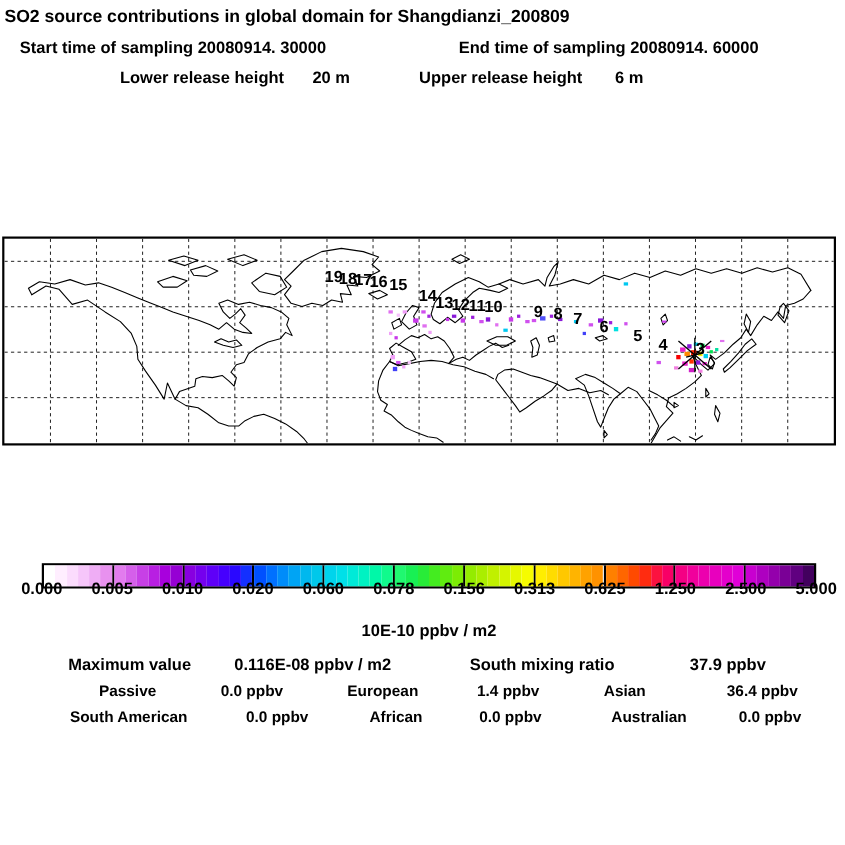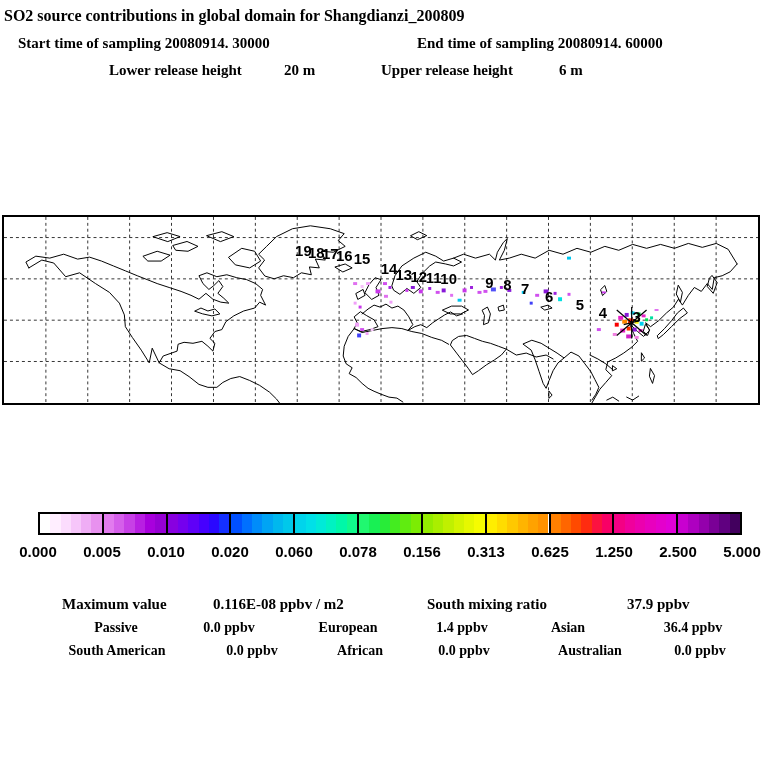--- a/index.html
+++ b/index.html
@@ -1,29 +1,29 @@
 <!DOCTYPE html>
 <html><head>
 <meta charset="utf-8">
 <style>
   html,body{margin:0;padding:0;background:#fff;}
   .page{position:relative;width:768px;height:768px;background:#ffffff;
         font-family:"Liberation Sans","DejaVu Sans",sans-serif;font-weight:bold;color:#000;overflow:hidden;}
-  .abs{position:absolute;white-space:pre;font-family:Liberation Serif, serif;}
+  .abs{position:absolute;white-space:pre;}
   .ctr{transform:translateX(-50%);}
   .f16{font-size:16px;}
   .f15{font-size:15px;}
   .f14{font-size:14px;}
   #map-frame{position:absolute;left:2px;top:215px;width:754px;height:186px;border:2px solid #000;background:#fff;}
   #map-svg{display:block;}
   #colorbar{position:absolute;left:38px;top:512px;width:700px;height:19px;border:2px solid #000;display:flex;}
   .cb-seg{flex:1;display:flex;border-right:2px solid #000;}
   .cb-seg:last-child{border-right:none;}
   .cb-cell{flex:1;}
-  #cb-ticks{position:absolute;left:38px;top:543px;width:615px;height:18px;}
+  #cb-ticks{position:absolute;left:38px;top:527px;width:615px;height:18px;}
   #cb-ticks span{position:absolute;transform:translateX(-50%);font-size:15px;white-space:pre;}
   #unit-line{position:absolute;left:38px;top:565px;width:704px;text-align:center;font-size:15px;}
 </style>
 </head>
 <body>
 
 <div class="page">
 
   <div class="abs f16" style="left:4px;top:7px;">SO2 source contributions in global domain for Shangdianzi_200809</div>
   <div>
@@ -281,20 +281,21 @@
     <span style="left:192px">0.020</span>
     <span style="left:256px">0.060</span>
     <span style="left:320px">0.078</span>
     <span style="left:384px">0.156</span>
     <span style="left:448px">0.313</span>
     <span style="left:512px">0.625</span>
     <span style="left:576px">1.250</span>
     <span style="left:640px">2.500</span>
     <span style="left:704px">5.000</span>
   </div>
+  <div id="unit-line">10E-10 ppbv / m2</div>
 
   <div>
     <span class="abs f15" style="left:62px;top:596px;">Maximum value</span>
     <span class="abs f15" style="left:213px;top:596px;">0.116E-08 ppbv / m2</span>
     <span class="abs f15" style="left:427px;top:596px;">South mixing ratio</span>
     <span class="abs f15" style="left:627px;top:596px;">37.9 ppbv</span>
   </div>
   <div>
     <span class="abs f14 ctr" style="left:116px;top:620px;">Passive</span>
     <span class="abs f14 ctr" style="left:229px;top:620px;">0.0 ppbv</span>

